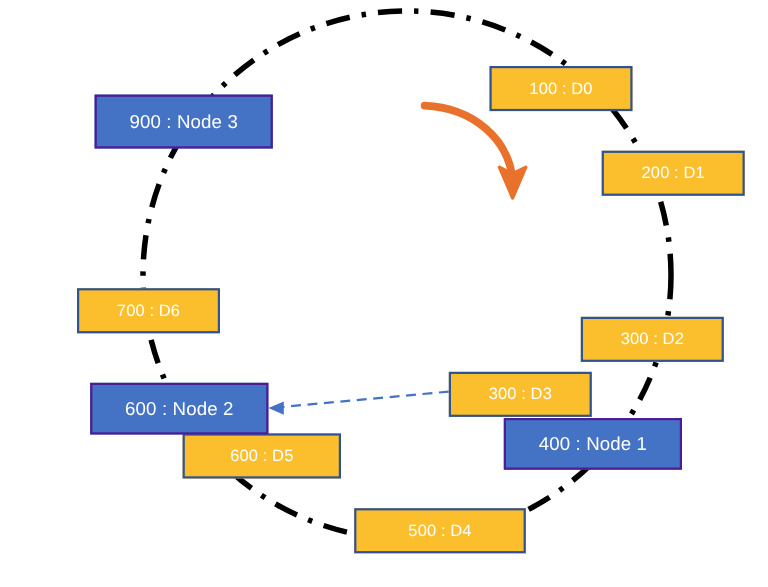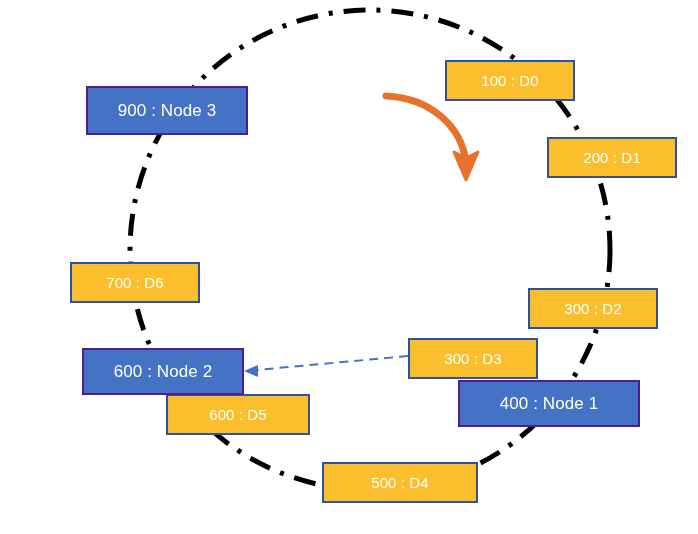--- a/index.html
+++ b/index.html
@@ -63,21 +63,21 @@
       <line x1="408" y1="356" x2="256" y2="370" stroke="#4472C4" stroke-width="2" stroke-dasharray="9 6"></line>
       <path d="M 244 371 L 258 365 L 258 377 Z" fill="#4472C4"></path>
     </g>
   </svg>
 
   <div id="boxes">
       <div class="node-box data" style="left: 445px; top: 60px; width: 130px; height: 41px;">100 : D0</div>
       <div class="node-box data" style="left: 507px; top: 137px; width: 130px; height: 41px; margin-left: 40px;">200 : D1</div>
       <div class="node-box data" style="left: 512px; top: 288px; width: 130px; height: 41px; margin-left: 16px;">300 : D2</div>
       <div class="node-box data" style="left: 408px; top: 338px; width: 130px; height: 41px;">300 : D3</div>
-      <div class="node-box node" style="left: 458px; top: 380px; width: 182px; height: 47px;">400 : Node 1</div>
+      <div class="node-box node" style="left: 458px; top: 380px; width: 162px; height: 47px;">400 : Node 1</div>
       <div class="node-box data" style="left: 322px; top: 462px; width: 156px; height: 41px;">500 : D4</div>
       <div class="node-box data" style="left: 166px; top: 394px; width: 144px; height: 41px;">600 : D5</div>
       <div class="node-box node" style="left: 82px; top: 348px; width: 162px; height: 47px;">600 : Node 2</div>
       <div class="node-box data" style="left: 70px; top: 262px; width: 130px; height: 41px;">700 : D6</div>
       <div class="node-box node" style="left: 86px; top: 86px; width: 162px; height: 49px;">900 : Node 3</div>
     </div>
 
 </div>
 
 </body></html>

